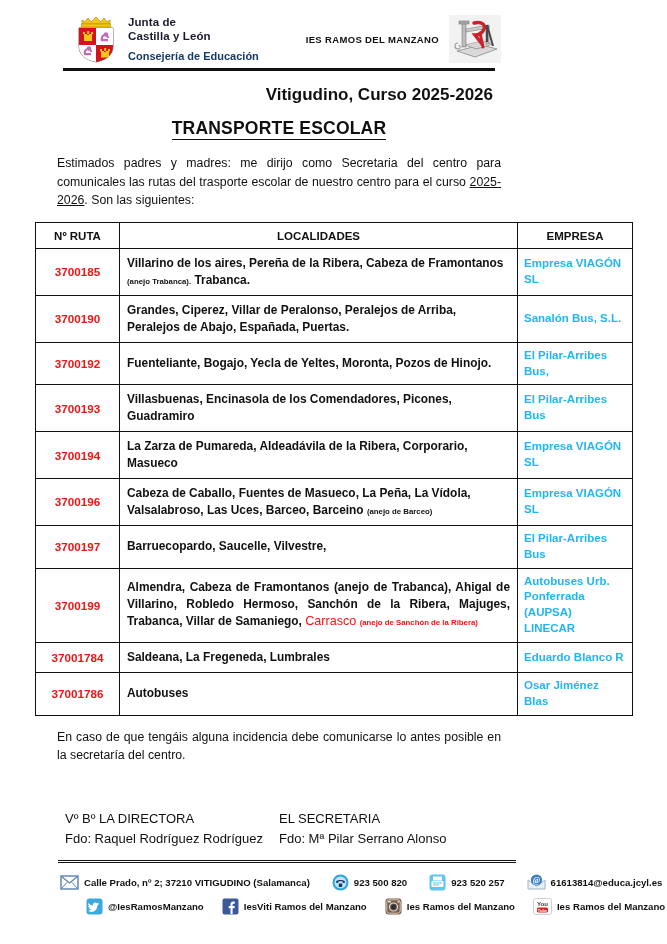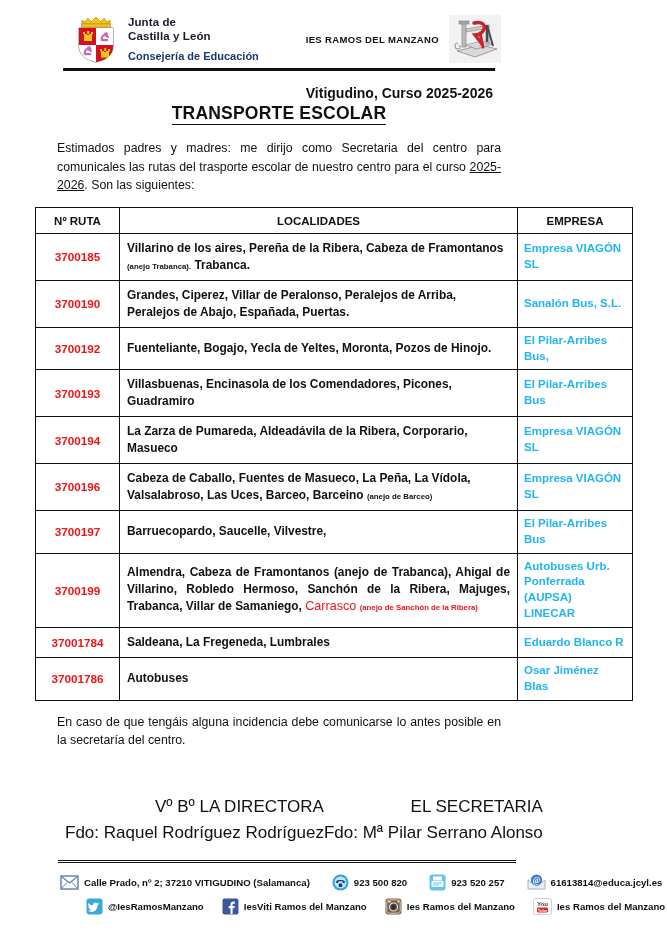--- a/index.html
+++ b/index.html
@@ -41,26 +41,26 @@
 
   .rule-top {
     margin: 6px 28px 0 28px;
     border-top: 2px solid #111;
     border-bottom: 1px solid #111;
     height: 3px;
   }
 
   
   .datetime {
-    text-align: right; font-size: 14px; font-weight: bold;
+    text-align: right; font-size: 17px; font-weight: bold;
     margin: 14px 30px 0 0; color: #111;
   }
   .doc-title {
     text-align: center; font-size: 17.5px; font-weight: bold;
-    color: #101010; margin-top: 2px; letter-spacing: .2px;
+    color: #101010; margin-top: 13px; letter-spacing: .2px;
   }
   .doc-title span { border-bottom: 1.6px solid #101010; padding-bottom: 1px; }
   .intro {
     margin: 15px 22px 0 22px; font-size: 12.3px; line-height: 1.52;
     text-align: justify; color: #111;
   }
   .intro u { text-decoration: underline; margin-top: 17px; }
 
   
   table.routes {
@@ -99,21 +99,21 @@
   .carr  { color: #f01414; font-size: 12.6px; font-weight: normal; }
 
   
   .closing {
     margin: 12px 22px 0 22px; font-size: 12.3px; line-height: 1.5;
     text-align: justify; color: #111;
   }
   .signatures {
     display: flex; margin: 44px 0 0 0; padding: 0 30px;
   }
-  .sig { flex: 1; text-align: right; font-size: 17px; line-height: 1.55; color: #111; }
+  .sig { flex: 1; text-align: left; font-size: 13px; line-height: 1.55; color: #111; }
   .sig .sig-role { white-space: nowrap; }
   .sig .sig-name { white-space: nowrap; }
 
   
   .rule-bottom {
     position: absolute; left: 58px; right: 42px; top: 860px;
     border-top: 1.5px solid #111;
     border-bottom: 1px solid #111;
     height: 3px;
   }

